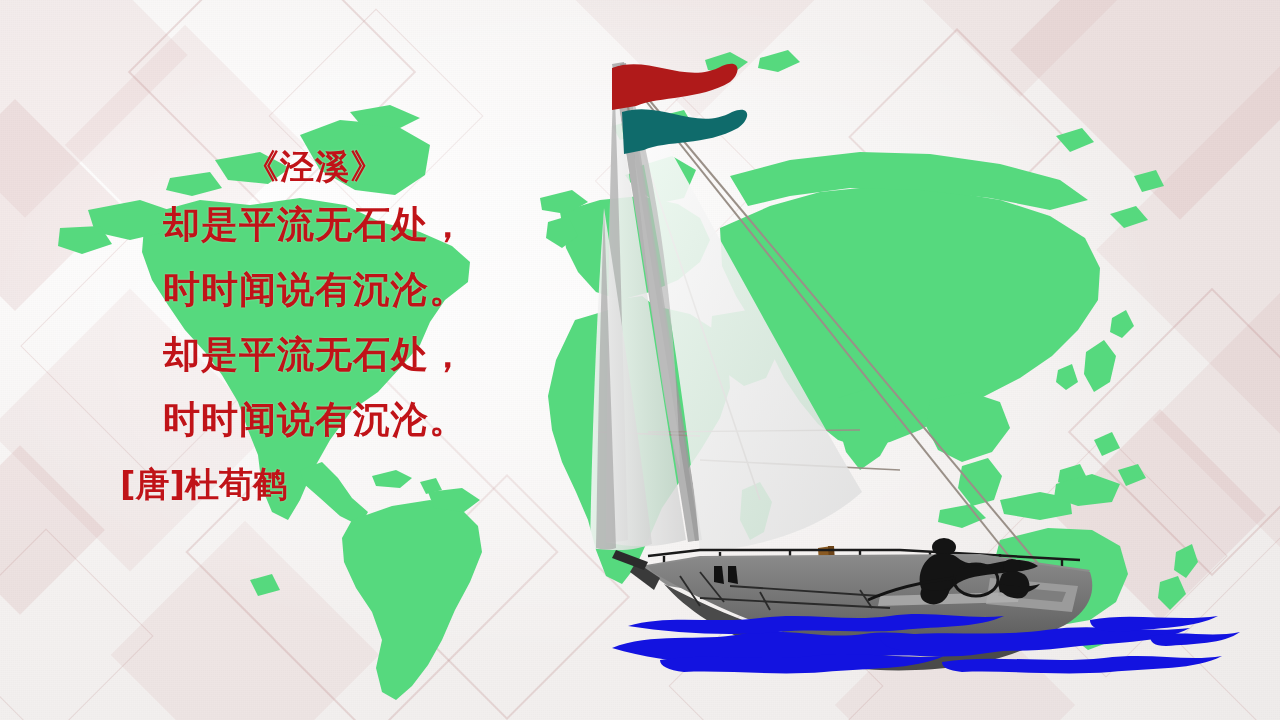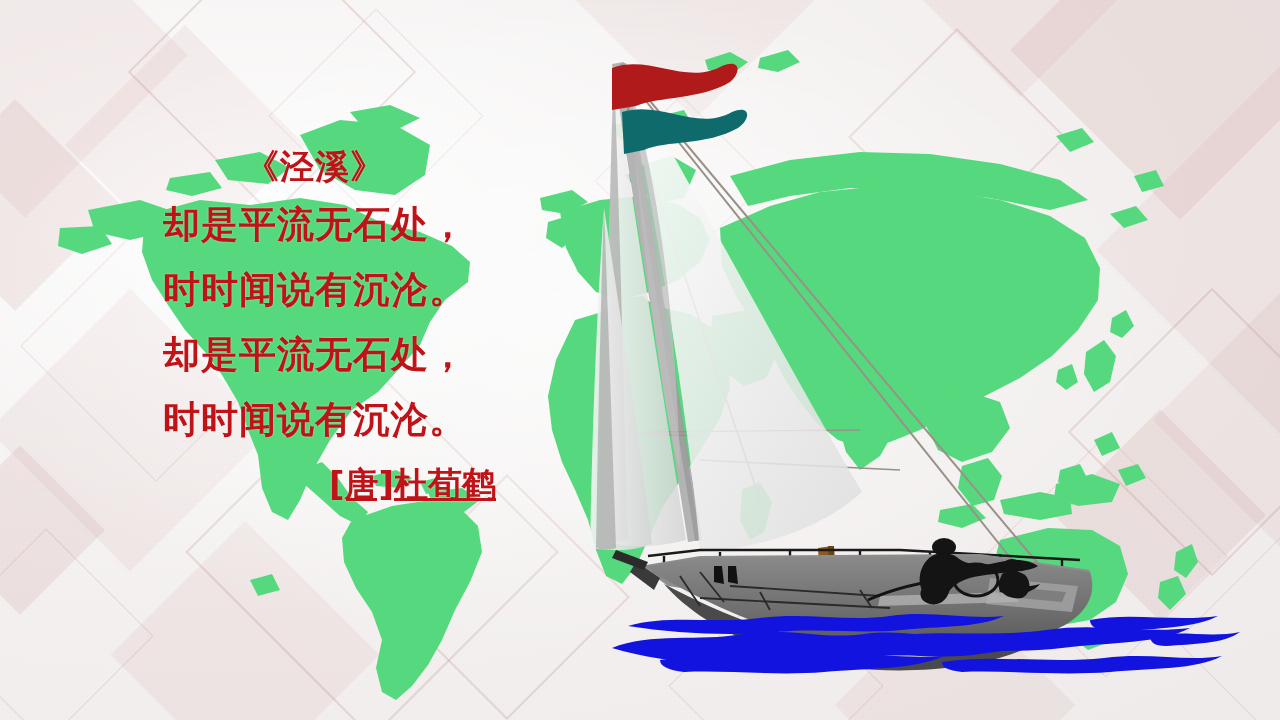--- a/index.html
+++ b/index.html
@@ -39,21 +39,21 @@
     position:absolute;left:120px;top:140px;width:390px;
     text-align:center;
     font-family:"DejaVu Sans","Liberation Sans",sans-serif;
     color:#c01318;
     font-weight:bold;
     text-shadow:0 0 2px rgba(255,255,255,.45);
     z-index:40;
   }
   #poem .title{font-size:34px;line-height:52px;letter-spacing:1px;}
   #poem .line{font-size:37px;line-height:65px;letter-spacing:1px;white-space:nowrap;}
-  #poem .author{font-size:34px;line-height:64px;text-align:right;padding-right:14px;text-decoration:underline;}
+  #poem .author{font-size:34px;line-height:64px;text-align:left;padding-right:14px;}
 </style>
 </head>
 <body>
 
 <div id="slide">
 
   <div class="deco">
 
     <div class="dia fill2" style="left:-90px; top:-60px;  width:230px; height:230px;"></div>
     <div class="dia fill" style="left:-60px; top:130px;  width:150px; height:150px;"></div>

